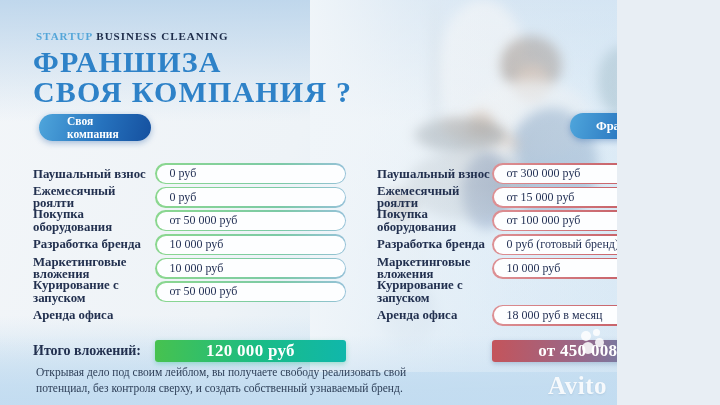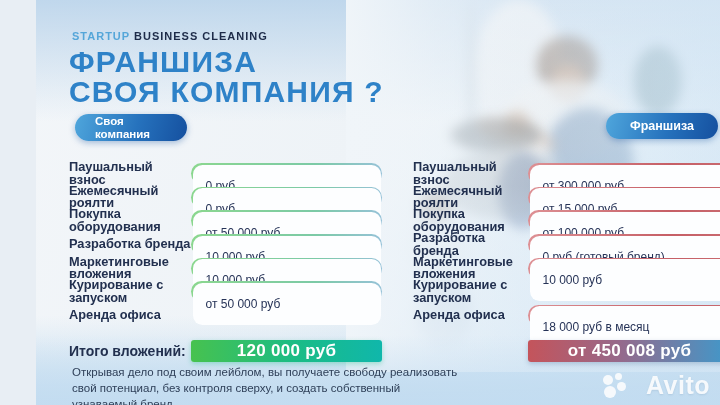--- a/index.html
+++ b/index.html
@@ -1,23 +1,22 @@
 <!DOCTYPE html>
 <html><head>
 <meta charset="utf-8">
 <style>
   html,body { margin:0; padding:0; background:#e8eef4; }
   .stage {
-    position:relative; width:684px; height:405px; overflow:hidden;
-    font-family:Liberation Sans, sans-serif;
+    position:relative; width:617px; height:405px; overflow:hidden;
+    font-family:Liberation Serif, serif;
     background:
       linear-gradient(180deg, rgba(183,210,234,.85) 0%, rgba(238,243,247,0) 30%),
       linear-gradient(180deg, rgba(205,226,243,0) 78%, rgba(189,217,239,.95) 100%),
       linear-gradient(115deg, #f3f6f9 0%, #eef3f7 45%, #dcebf6 78%, #d3e5f3 100%);
-    margin-left: 36px;
   }
   
   .photo { position:absolute; left:310px; top:0; width:410px; height:372px; z-index:0; }
   .photo .shape { position:absolute; border-radius:50%; filter:blur(6px); }
   .sh-window   { left:128px; top:0;   width:90px;  height:140px; background:#e9eef2; opacity:.8; border-radius:6px; }
   .sh-frame    { left:122px; top:0;   width:6px;   height:150px; background:#9fb0bd; opacity:.5; border-radius:2px; }
   .sh-cabinet  { left:288px; top:46px; width:48px; height:70px;  background:#4f7d8d; opacity:.45; border-radius:10px; }
   .sh-hair1    { left:190px; top:36px; width:62px; height:58px;  background:#6e594a; opacity:.55; }
   .sh-face1    { left:206px; top:64px; width:34px; height:40px;  background:#d6b49b; opacity:.6; }
   .sh-shirt1   { left:158px; top:80px; width:124px; height:78px; background:#eceff1; opacity:.7; }
@@ -45,52 +44,52 @@
   .brand .b2 { color:#1d2b49; }
   .title { position:absolute; left:33px; top:47px; z-index:2; margin:0;
     font-size:30px; font-weight:bold; color:#2e82c8; letter-spacing:1.2px; line-height:1.0; }
   .title span { display:block; }
 
   
   .badge { position:absolute; z-index:2; color:#fff; font-weight:bold; box-sizing:border-box;
     background:linear-gradient(105deg,#4fa6dc 0%,#2672bd 55%,#15509f 100%);
     box-shadow:0 2px 6px rgba(21,80,159,.35); }
   .badge-own { left:39px; top:114px; width:112px; height:27px; border-radius:14px;
-    display:flex; flex-direction:column; justify-content:center; padding-left:20px;
+    display:flex; flex-direction:column; justify-content:center; padding-left:28px;
     font-size:11.5px; line-height:1.05; }
   .badge-franchise { left:570px; top:113px; width:112px; height:26px; border-radius:13px;
     display:flex; align-items:center; justify-content:center; font-size:12.5px; }
 
   
   .col { position:absolute; top:162px; z-index:2; display:flex; flex-direction:column; }
   .col-own { left:33px; width:313px; }
   .col-fr  { left:377px; width:318px; }
   .row { display:flex; align-items:center; height:23.6px; }
   .row-label { font-weight:bold; font-size:12.8px; line-height:.98; color:#22304f; }
   .col-own .row-label { flex:0 0 122px; }
   .col-fr  .row-label { flex:0 0 115px; }
   .pill { flex:1; height:21px; border-radius:11px; padding:1.5px; box-sizing:border-box; }
   .col-own .pill { background:linear-gradient(90deg,#8bd78f 0%,#7ccaa6 65%,#96c2d8 100%); }
   .col-fr  .pill { background:linear-gradient(90deg,#dd9094 0%,#c65f66 70%,#c96a70 100%); }
   .pill-inner { height:100%; border-radius:9.5px; background:#fdfeff; display:flex; align-items:center;
-    padding:12px 13px; font-size:12px; color:#263357; white-space:nowrap; }
+    padding:0 13px; font-size:12px; color:#263357; white-space:nowrap; }
   .total-row { display:flex; align-items:center; margin-top:13px; height:22px; }
   .total-label { flex:0 0 122px; font-size:14px; font-weight:bold; color:#22304f; }
   .total-spacer { flex:0 0 115px; }
   .total-pill { flex:1; height:22px; border-radius:3px; display:flex; align-items:center; justify-content:center;
     color:#fff; font-weight:bold; font-size:17px; letter-spacing:.3px; }
   .col-own .total-pill { background:linear-gradient(90deg,#47c24f 0%,#1abc86 55%,#10b7ab 100%);
     box-shadow:0 2px 5px rgba(26,188,134,.35); }
   .col-fr .total-pill { background:linear-gradient(90deg,#c4545b 0%,#96698b 45%,#3f99cb 100%);
     box-shadow:0 2px 5px rgba(90,120,160,.35); }
 
   
   .note { position:absolute; left:36px; top:352px; width:392px; z-index:2;
     font-size:11.5px; line-height:1.4; color:#2f4059; }
-  .watermark { position:absolute; right:10px; bottom:5px; z-index:3; display:flex; align-items:center; gap:17px; opacity:.85; }
+  .watermark { position:absolute; right:10px; bottom:5px; z-index:3; display:flex; align-items:flex-end; gap:17px; opacity:.85;flex-direction:column; }
   .avito-dots { position:relative; width:26px; height:26px; }
   .avito-dots i { position:absolute; background:#fff; border-radius:50%; }
   .d1 { left:0;    top:2px;  width:10px; height:10px; }
   .d2 { left:12px; top:0;    width:7px;  height:7px; }
   .d3 { left:1px;  top:13px; width:12px; height:12px; }
   .d4 { left:14px; top:9px;  width:9px;  height:9px; }
   .avito-text { color:#fff; font-weight:bold; font-size:25px; letter-spacing:.5px;
     text-shadow:0 1px 2px rgba(120,150,175,.3); }
 </style>
 </head>

